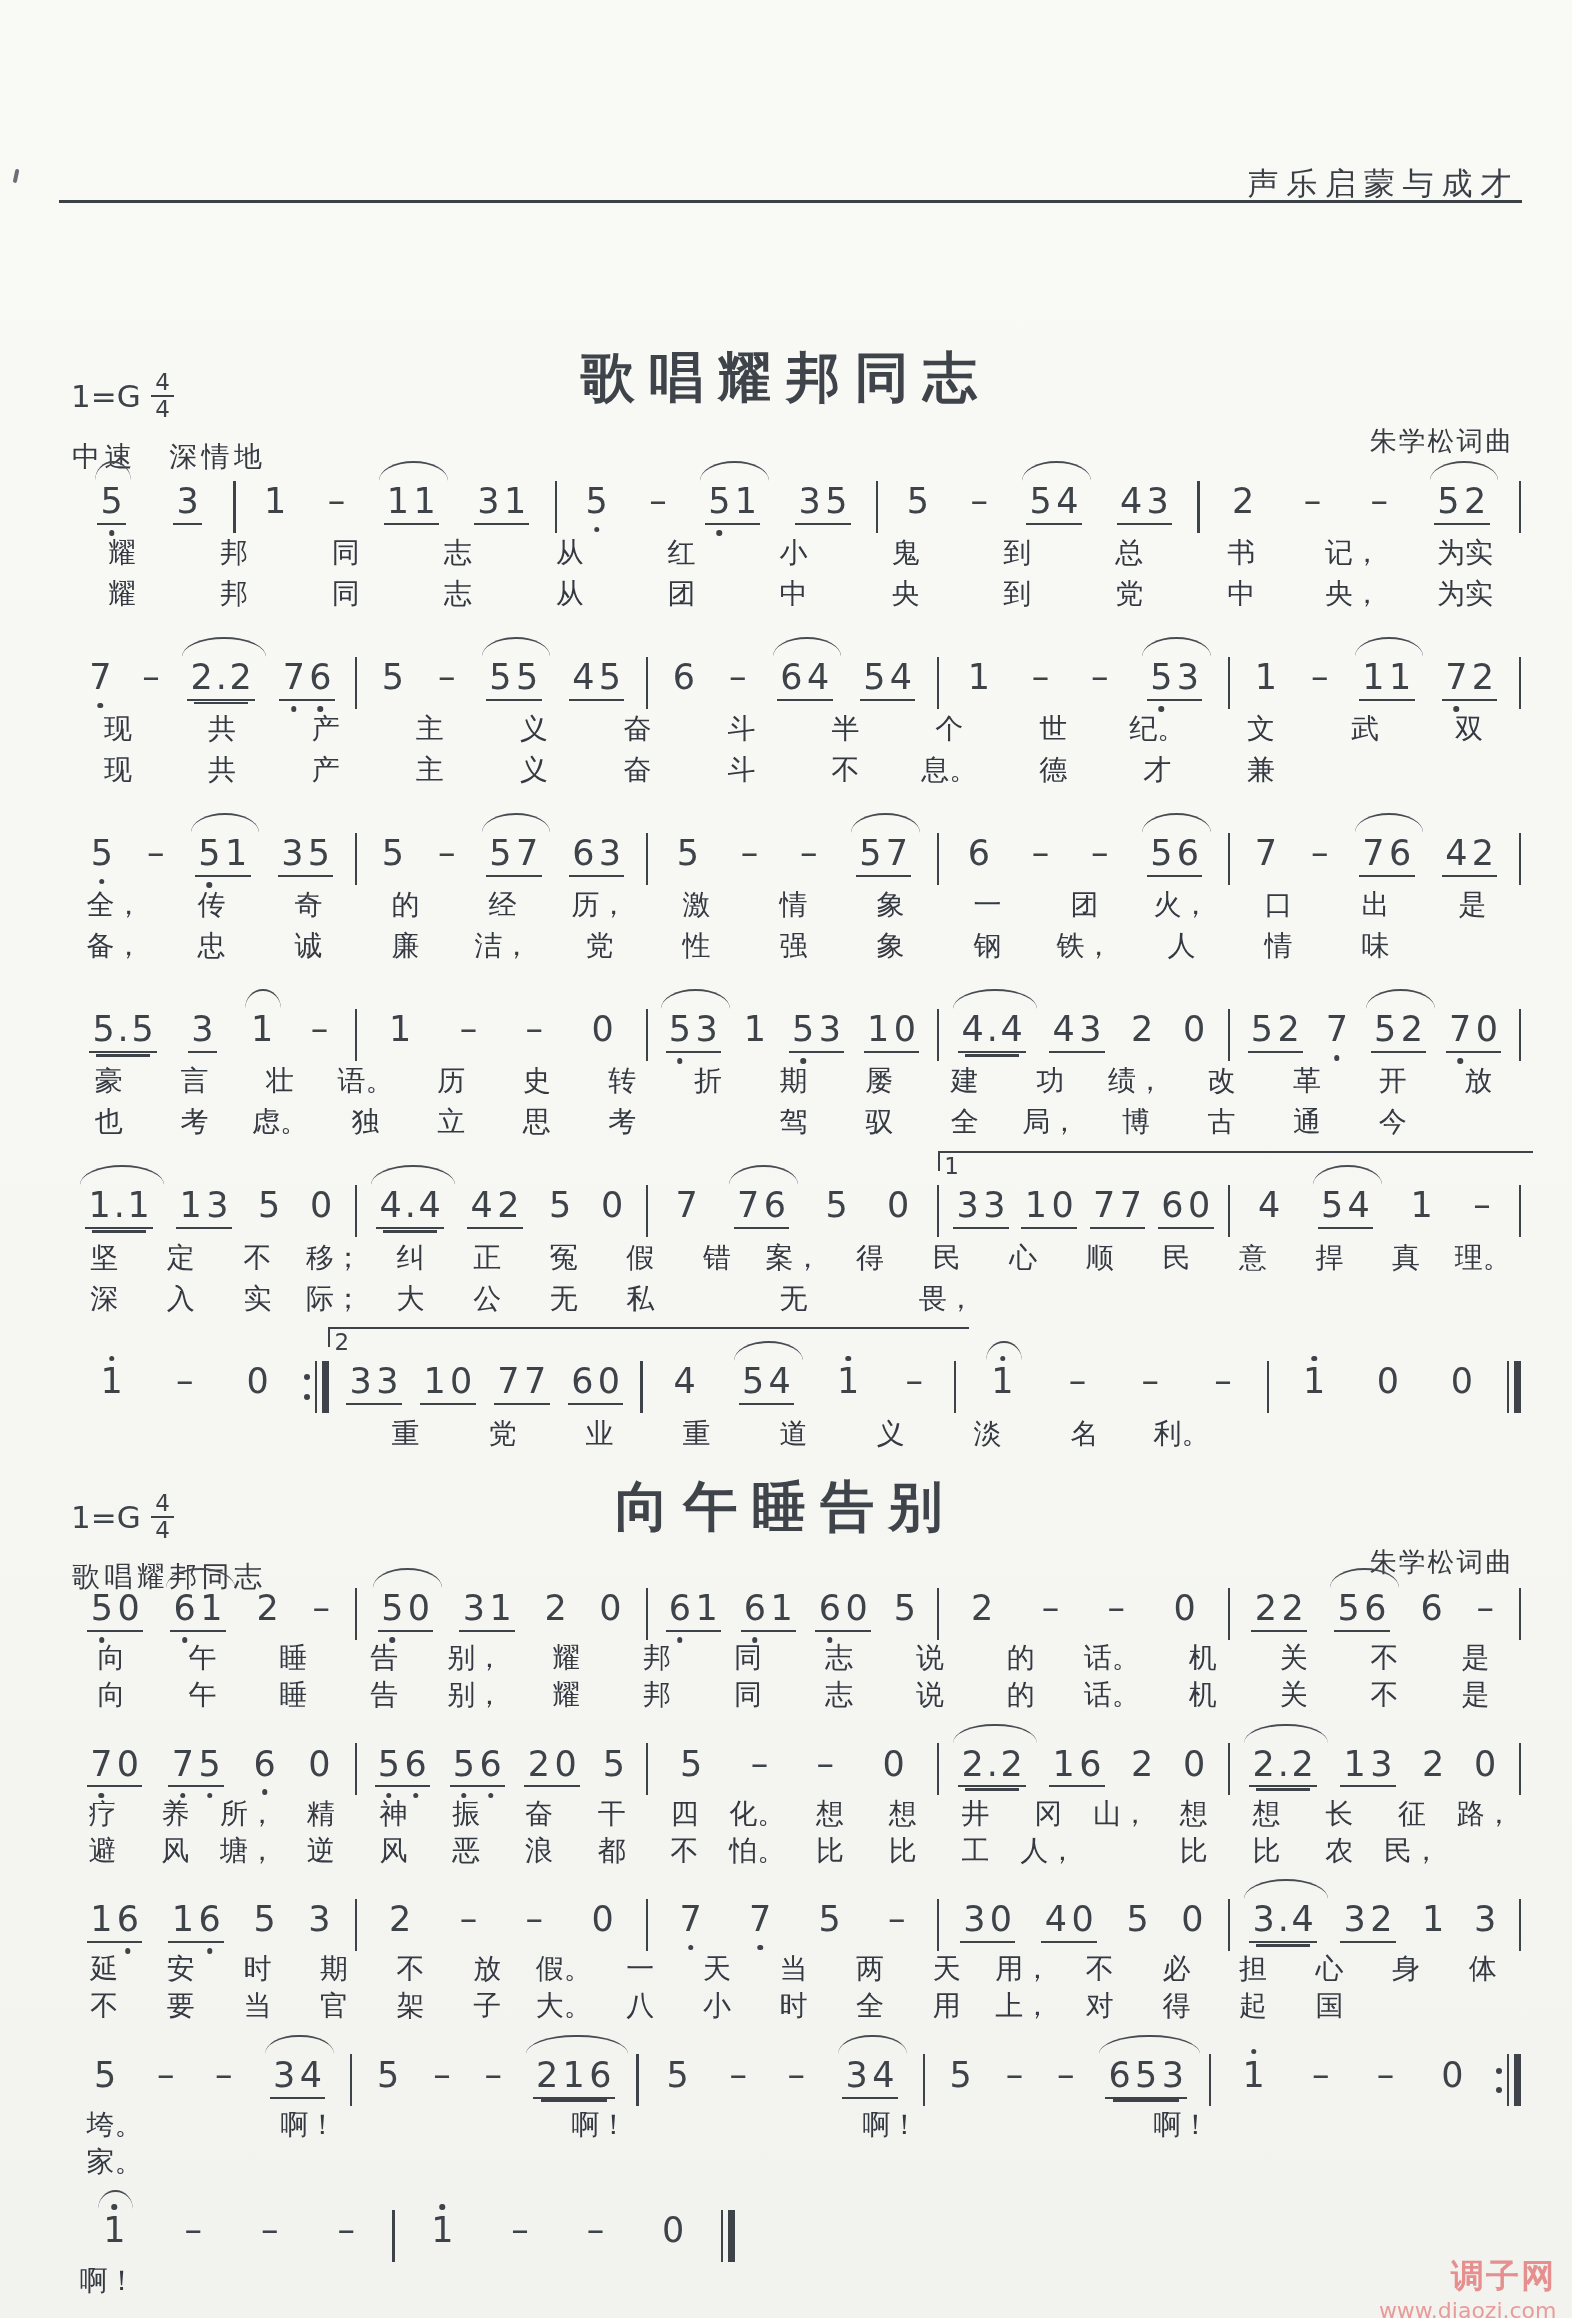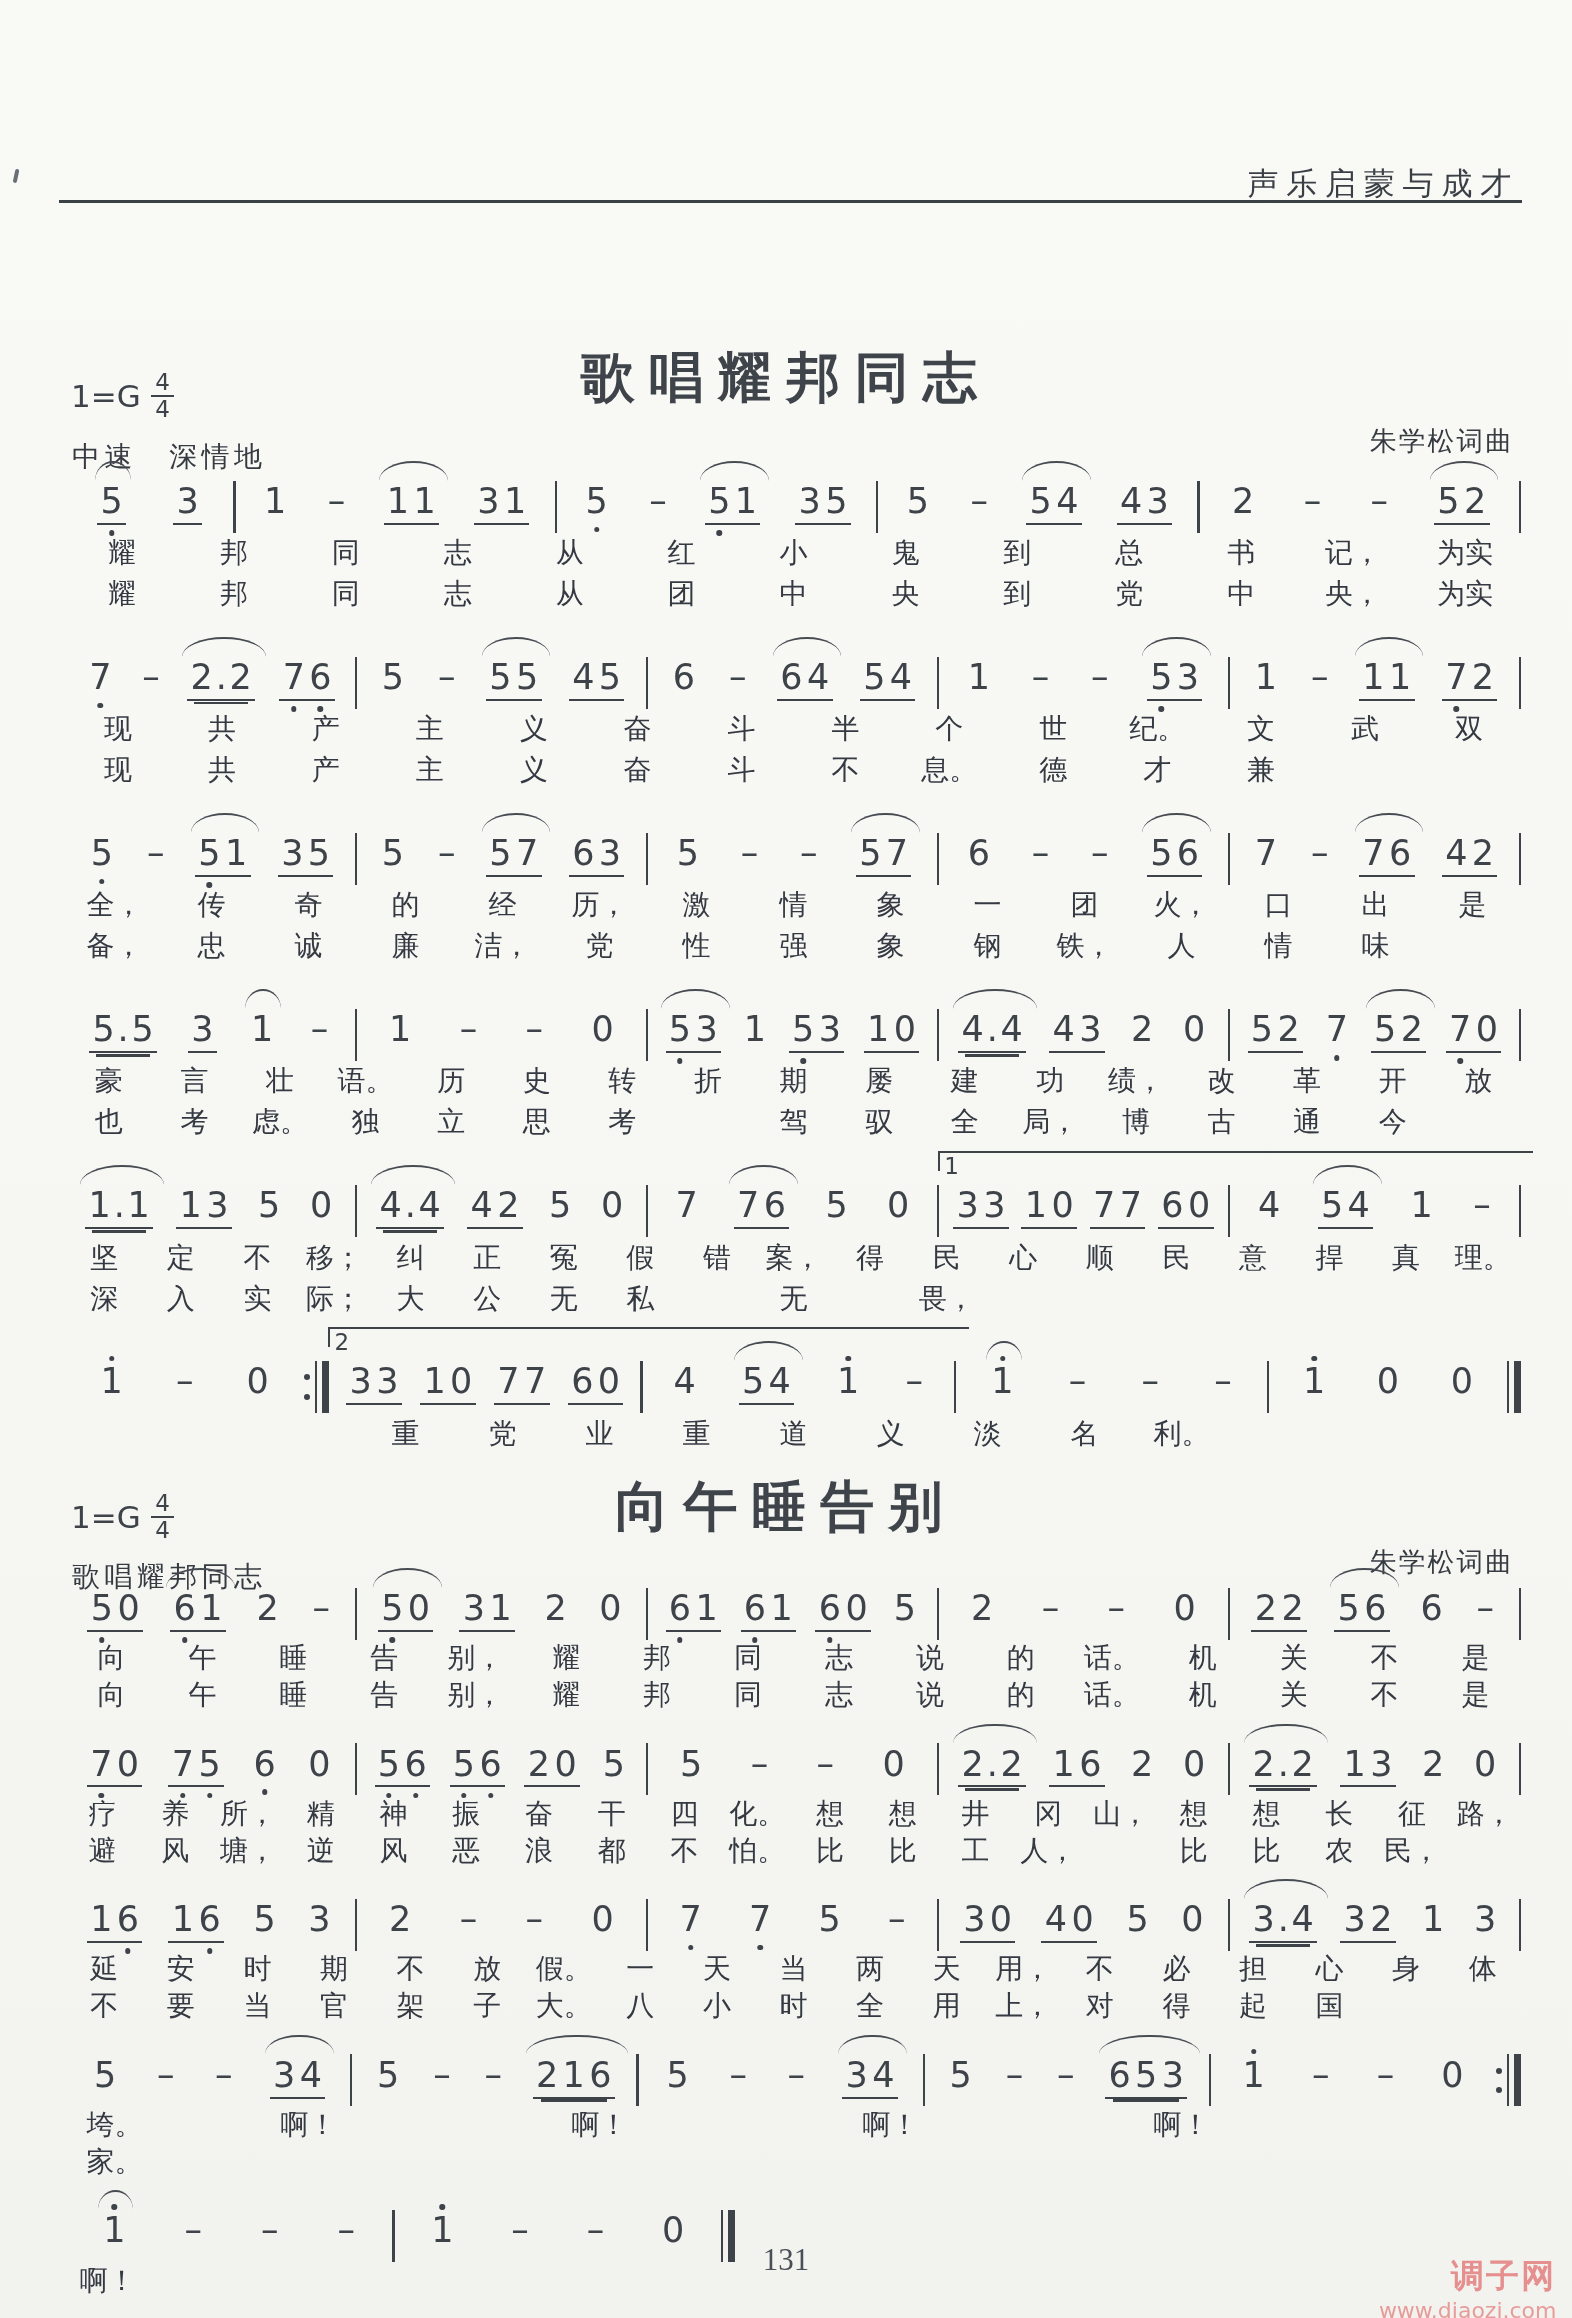--- a/index.html
+++ b/index.html
@@ -1364,19 +1364,18 @@
           <span class="syl"></span>
           <span class="syl"></span>
           <span class="syl"></span>
           <span class="syl"></span>
           <span class="syl"></span>
           <span class="syl"></span>
         </div>
       </div>
     </div>
 
-  <div class="pageno">131</div>
   <div class="footer">
     <div class="site">调子网</div>
     <div class="url">www.diaozi.com</div>
   </div>
 </div>
 
 
 </body></html>

